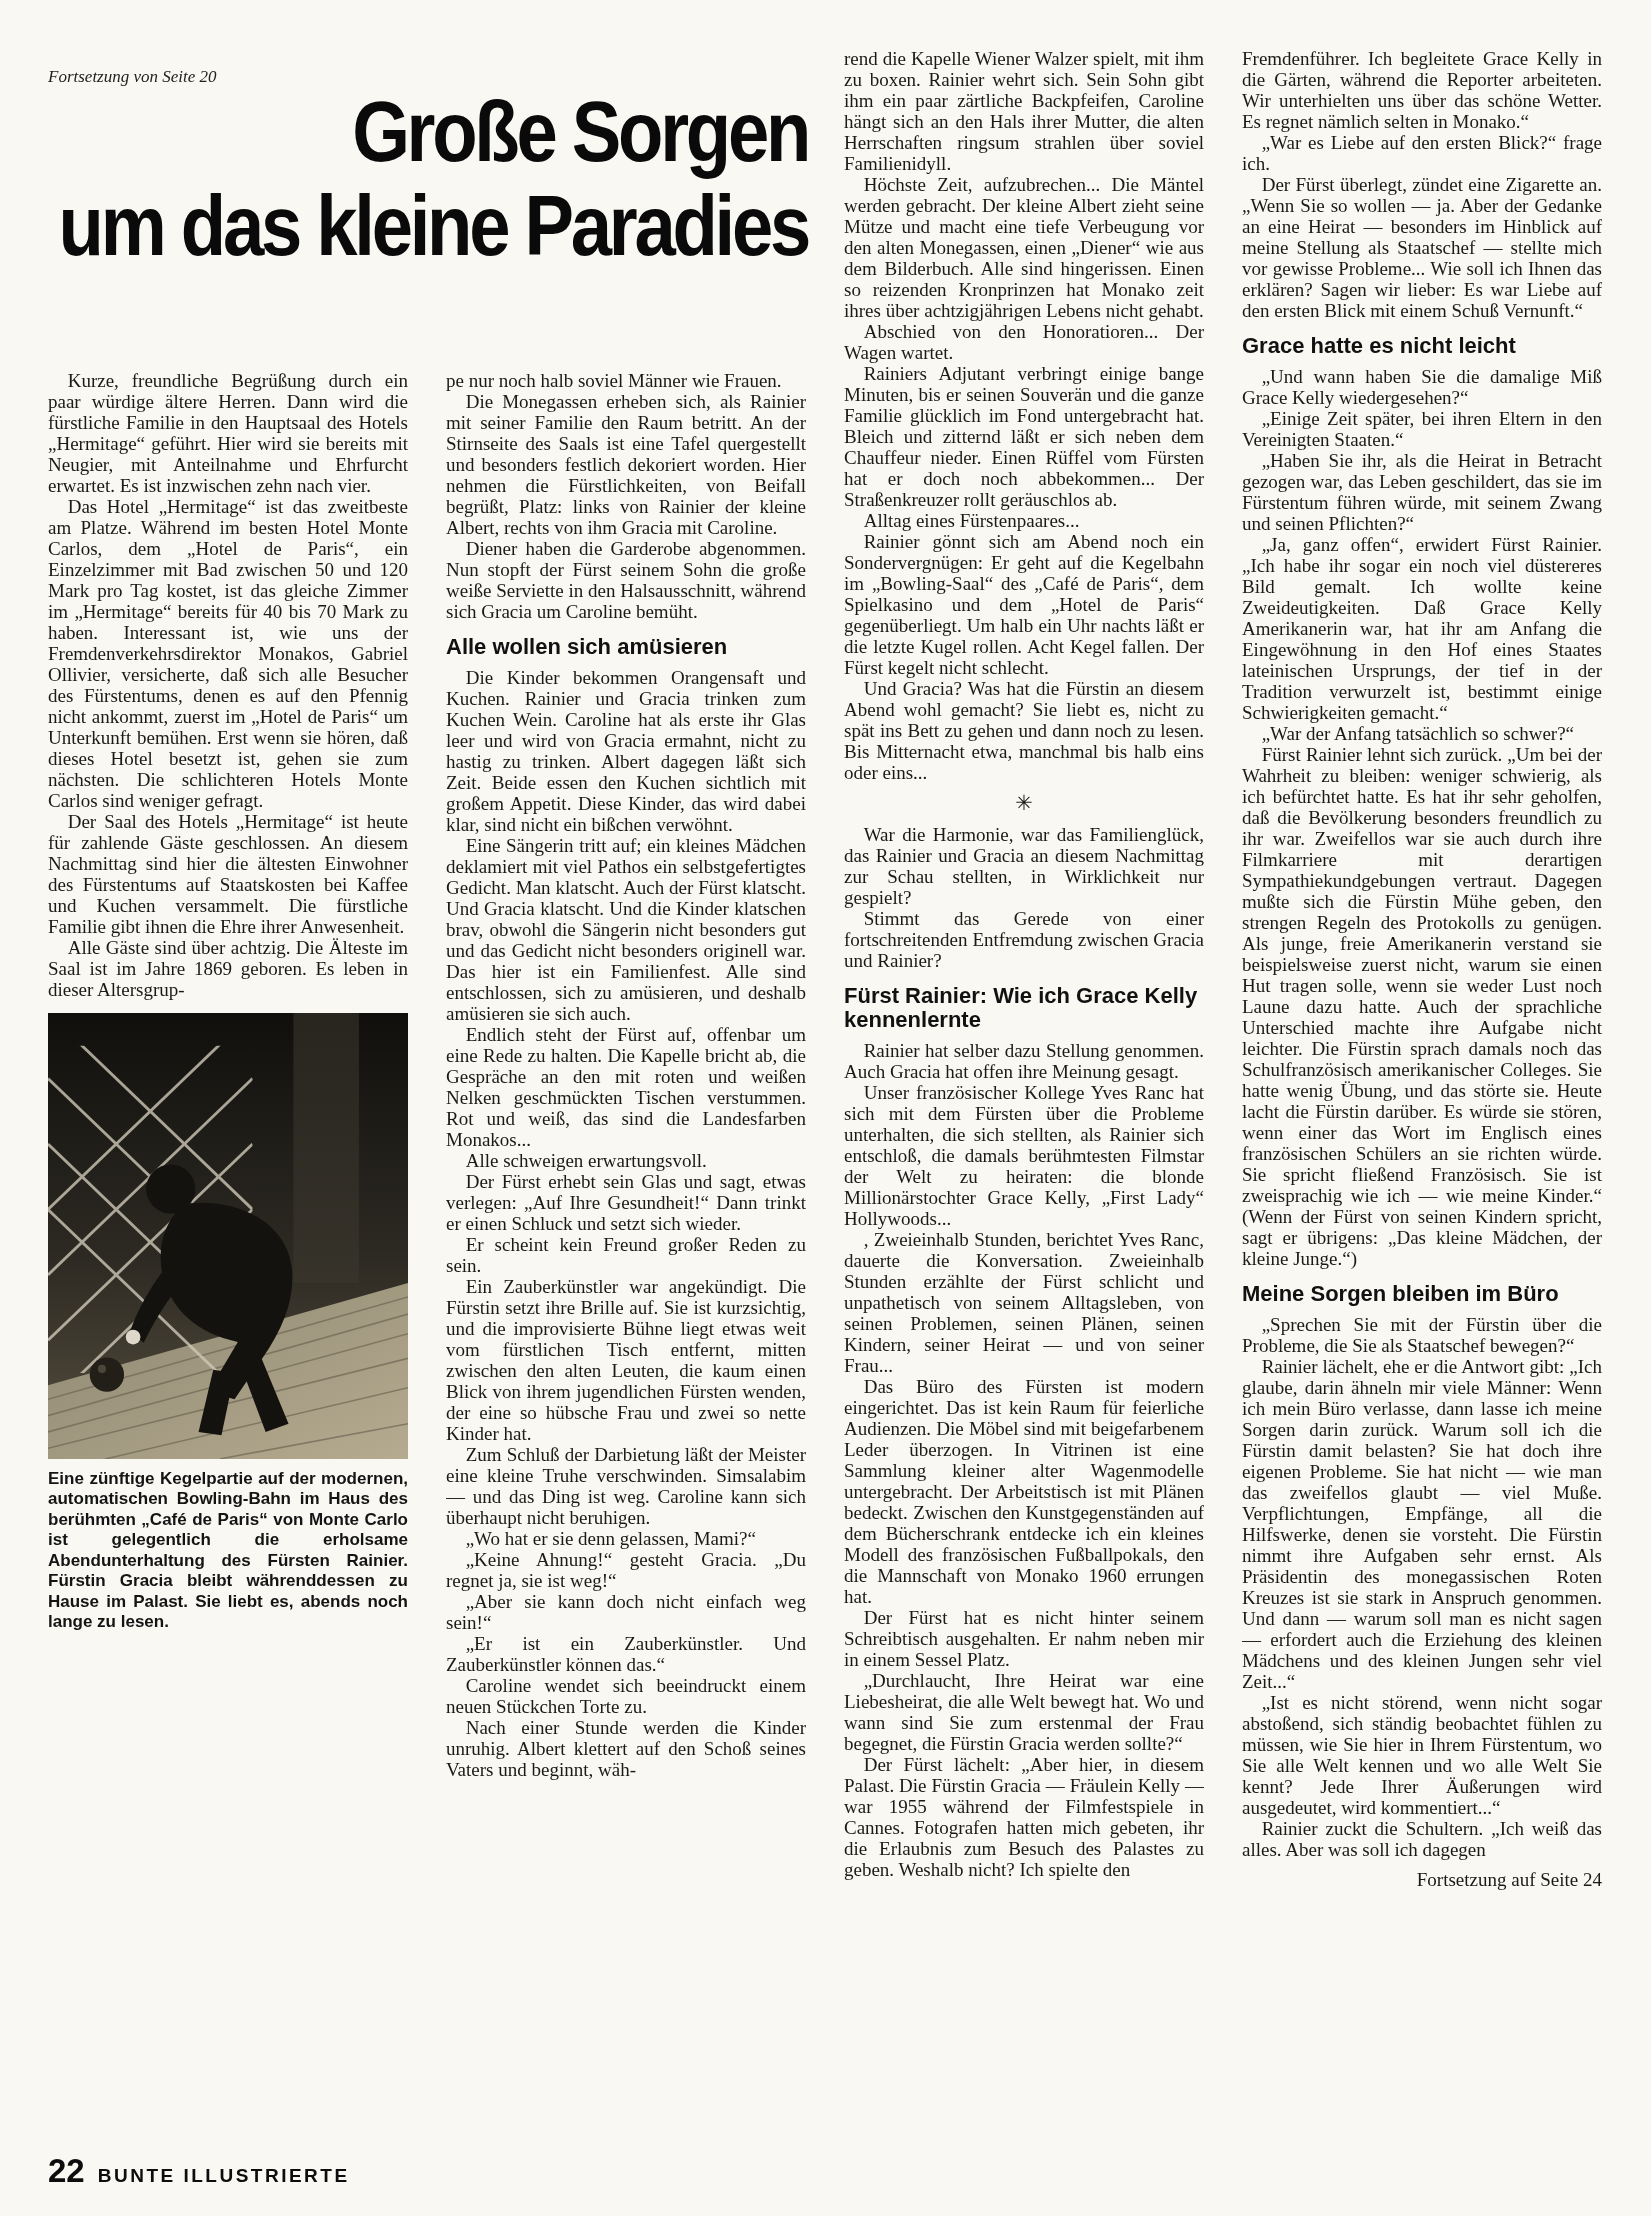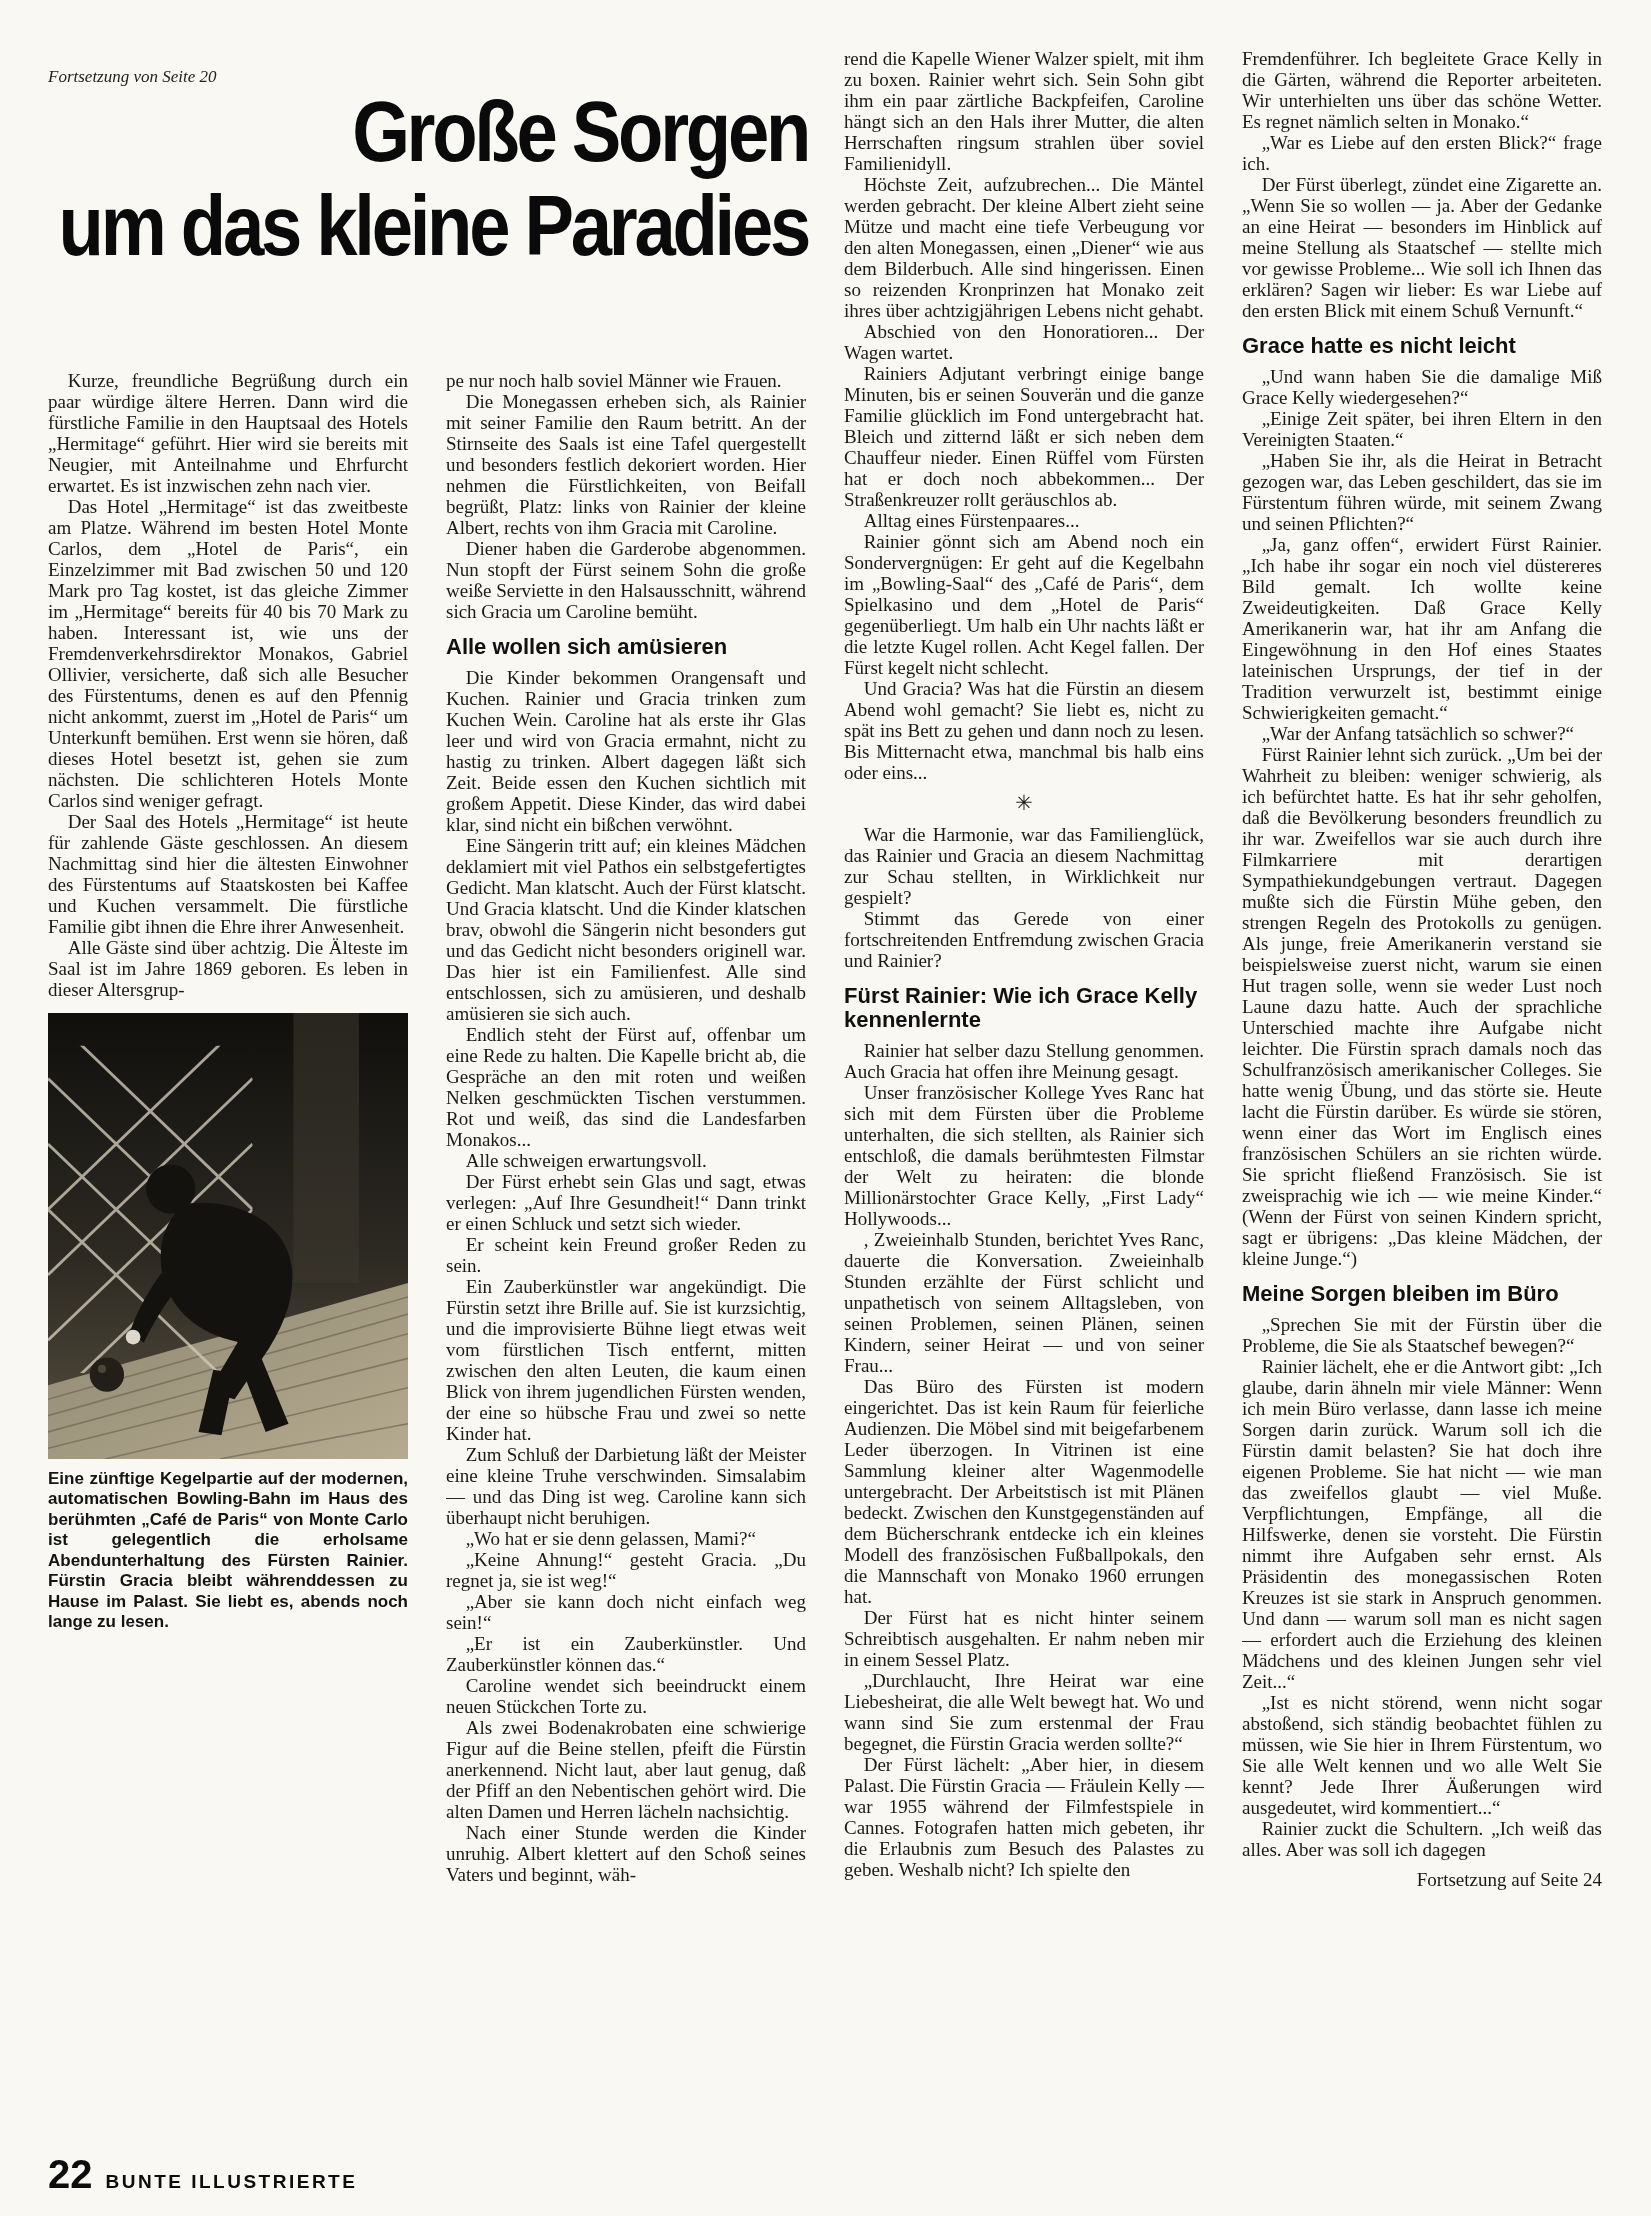--- a/index.html
+++ b/index.html
@@ -61,21 +61,21 @@
   .caption {
     font-family: "Liberation Sans", sans-serif;
     font-weight: bold; font-size: 17px; line-height: 20.5px;
     text-align: justify; color: #141414;
   }
   .footer {
     position: absolute; left: 48px; top: 2152px;
     font-family: "Liberation Sans", sans-serif; font-weight: bold;
     display: flex; align-items: baseline; gap: 13px; color: #0d0d0d;
   }
-  .pageno { font-size: 40px; }
+  .pageno { font-size: 33px; }
   .mag { font-size: 19px; letter-spacing: 2.5px; }
 </style>
 </head>
 <body>
 
 <div class="page">
 
   <div class="cont-top">Fortsetzung von Seite 20</div>
 
   <div class="headline">
@@ -154,21 +154,20 @@
       <p>Alle schweigen erwartungsvoll.</p>
       <p>Der Fürst erhebt sein Glas und sagt, etwas verlegen: „Auf Ihre Gesundheit!“ Dann trinkt er einen Schluck und setzt sich wieder.</p>
       <p>Er scheint kein Freund großer Reden zu sein.</p>
       <p>Ein Zauberkünstler war angekündigt. Die Fürstin setzt ihre Brille auf. Sie ist kurzsichtig, und die improvisierte Bühne liegt etwas weit vom fürstlichen Tisch entfernt, mitten zwischen den alten Leuten, die kaum einen Blick von ihrem jugendlichen Fürsten wenden, der eine so hübsche Frau und zwei so nette Kinder hat.</p>
       <p>Zum Schluß der Darbietung läßt der Meister eine kleine Truhe verschwinden. Simsalabim — und das Ding ist weg. Caroline kann sich überhaupt nicht beruhigen.</p>
       <p>„Wo hat er sie denn gelassen, Mami?“</p>
       <p>„Keine Ahnung!“ gesteht Gracia. „Du regnet ja, sie ist weg!“</p>
       <p>„Aber sie kann doch nicht einfach weg sein!“</p>
       <p>„Er ist ein Zauberkünstler. Und Zauberkünstler können das.“</p>
       <p>Caroline wendet sich beeindruckt einem neuen Stückchen Torte zu.</p>
-      <p>Als zwei Bodenakrobaten eine schwierige Figur auf die Beine stellen, pfeift die Fürstin anerkennend. Nicht laut, aber laut genug, daß der Pfiff an den Nebentischen gehört wird. Die alten Damen und Herren lächeln nachsichtig.</p>
       <p>Nach einer Stunde werden die Kinder unruhig. Albert klettert auf den Schoß seines Vaters und beginnt, wäh-</p>
     </div>
   <div class="col col3">
       <p class="noindent">rend die Kapelle Wiener Walzer spielt, mit ihm zu boxen. Rainier wehrt sich. Sein Sohn gibt ihm ein paar zärtliche Backpfeifen, Caroline hängt sich an den Hals ihrer Mutter, die alten Herrschaften ringsum strahlen über soviel Familienidyll.</p>
       <p>Höchste Zeit, aufzubrechen... Die Mäntel werden gebracht. Der kleine Albert zieht seine Mütze und macht eine tiefe Verbeugung vor den alten Monegassen, einen „Diener“ wie aus dem Bilderbuch. Alle sind hingerissen. Einen so reizenden Kronprinzen hat Monako zeit ihres über achtzigjährigen Lebens nicht gehabt.</p>
       <p>Abschied von den Honoratioren... Der Wagen wartet.</p>
       <p>Rainiers Adjutant verbringt einige bange Minuten, bis er seinen Souverän und die ganze Familie glücklich im Fond untergebracht hat. Bleich und zitternd läßt er sich neben dem Chauffeur nieder. Einen Rüffel vom Fürsten hat er doch noch abbekommen... Der Straßenkreuzer rollt geräuschlos ab.</p>
       <p>Alltag eines Fürstenpaares...</p>
       <p>Rainier gönnt sich am Abend noch ein Sondervergnügen: Er geht auf die Kegelbahn im „Bowling-Saal“ des „Café de Paris“, dem Spielkasino und dem „Hotel de Paris“ gegenüberliegt. Um halb ein Uhr nachts läßt er die letzte Kugel rollen. Acht Kegel fallen. Der Fürst kegelt nicht schlecht.</p>
       <p>Und Gracia? Was hat die Fürstin an diesem Abend wohl gemacht? Sie liebt es, nicht zu spät ins Bett zu gehen und dann noch zu lesen. Bis Mitternacht etwa, manchmal bis halb eins oder eins...</p>

